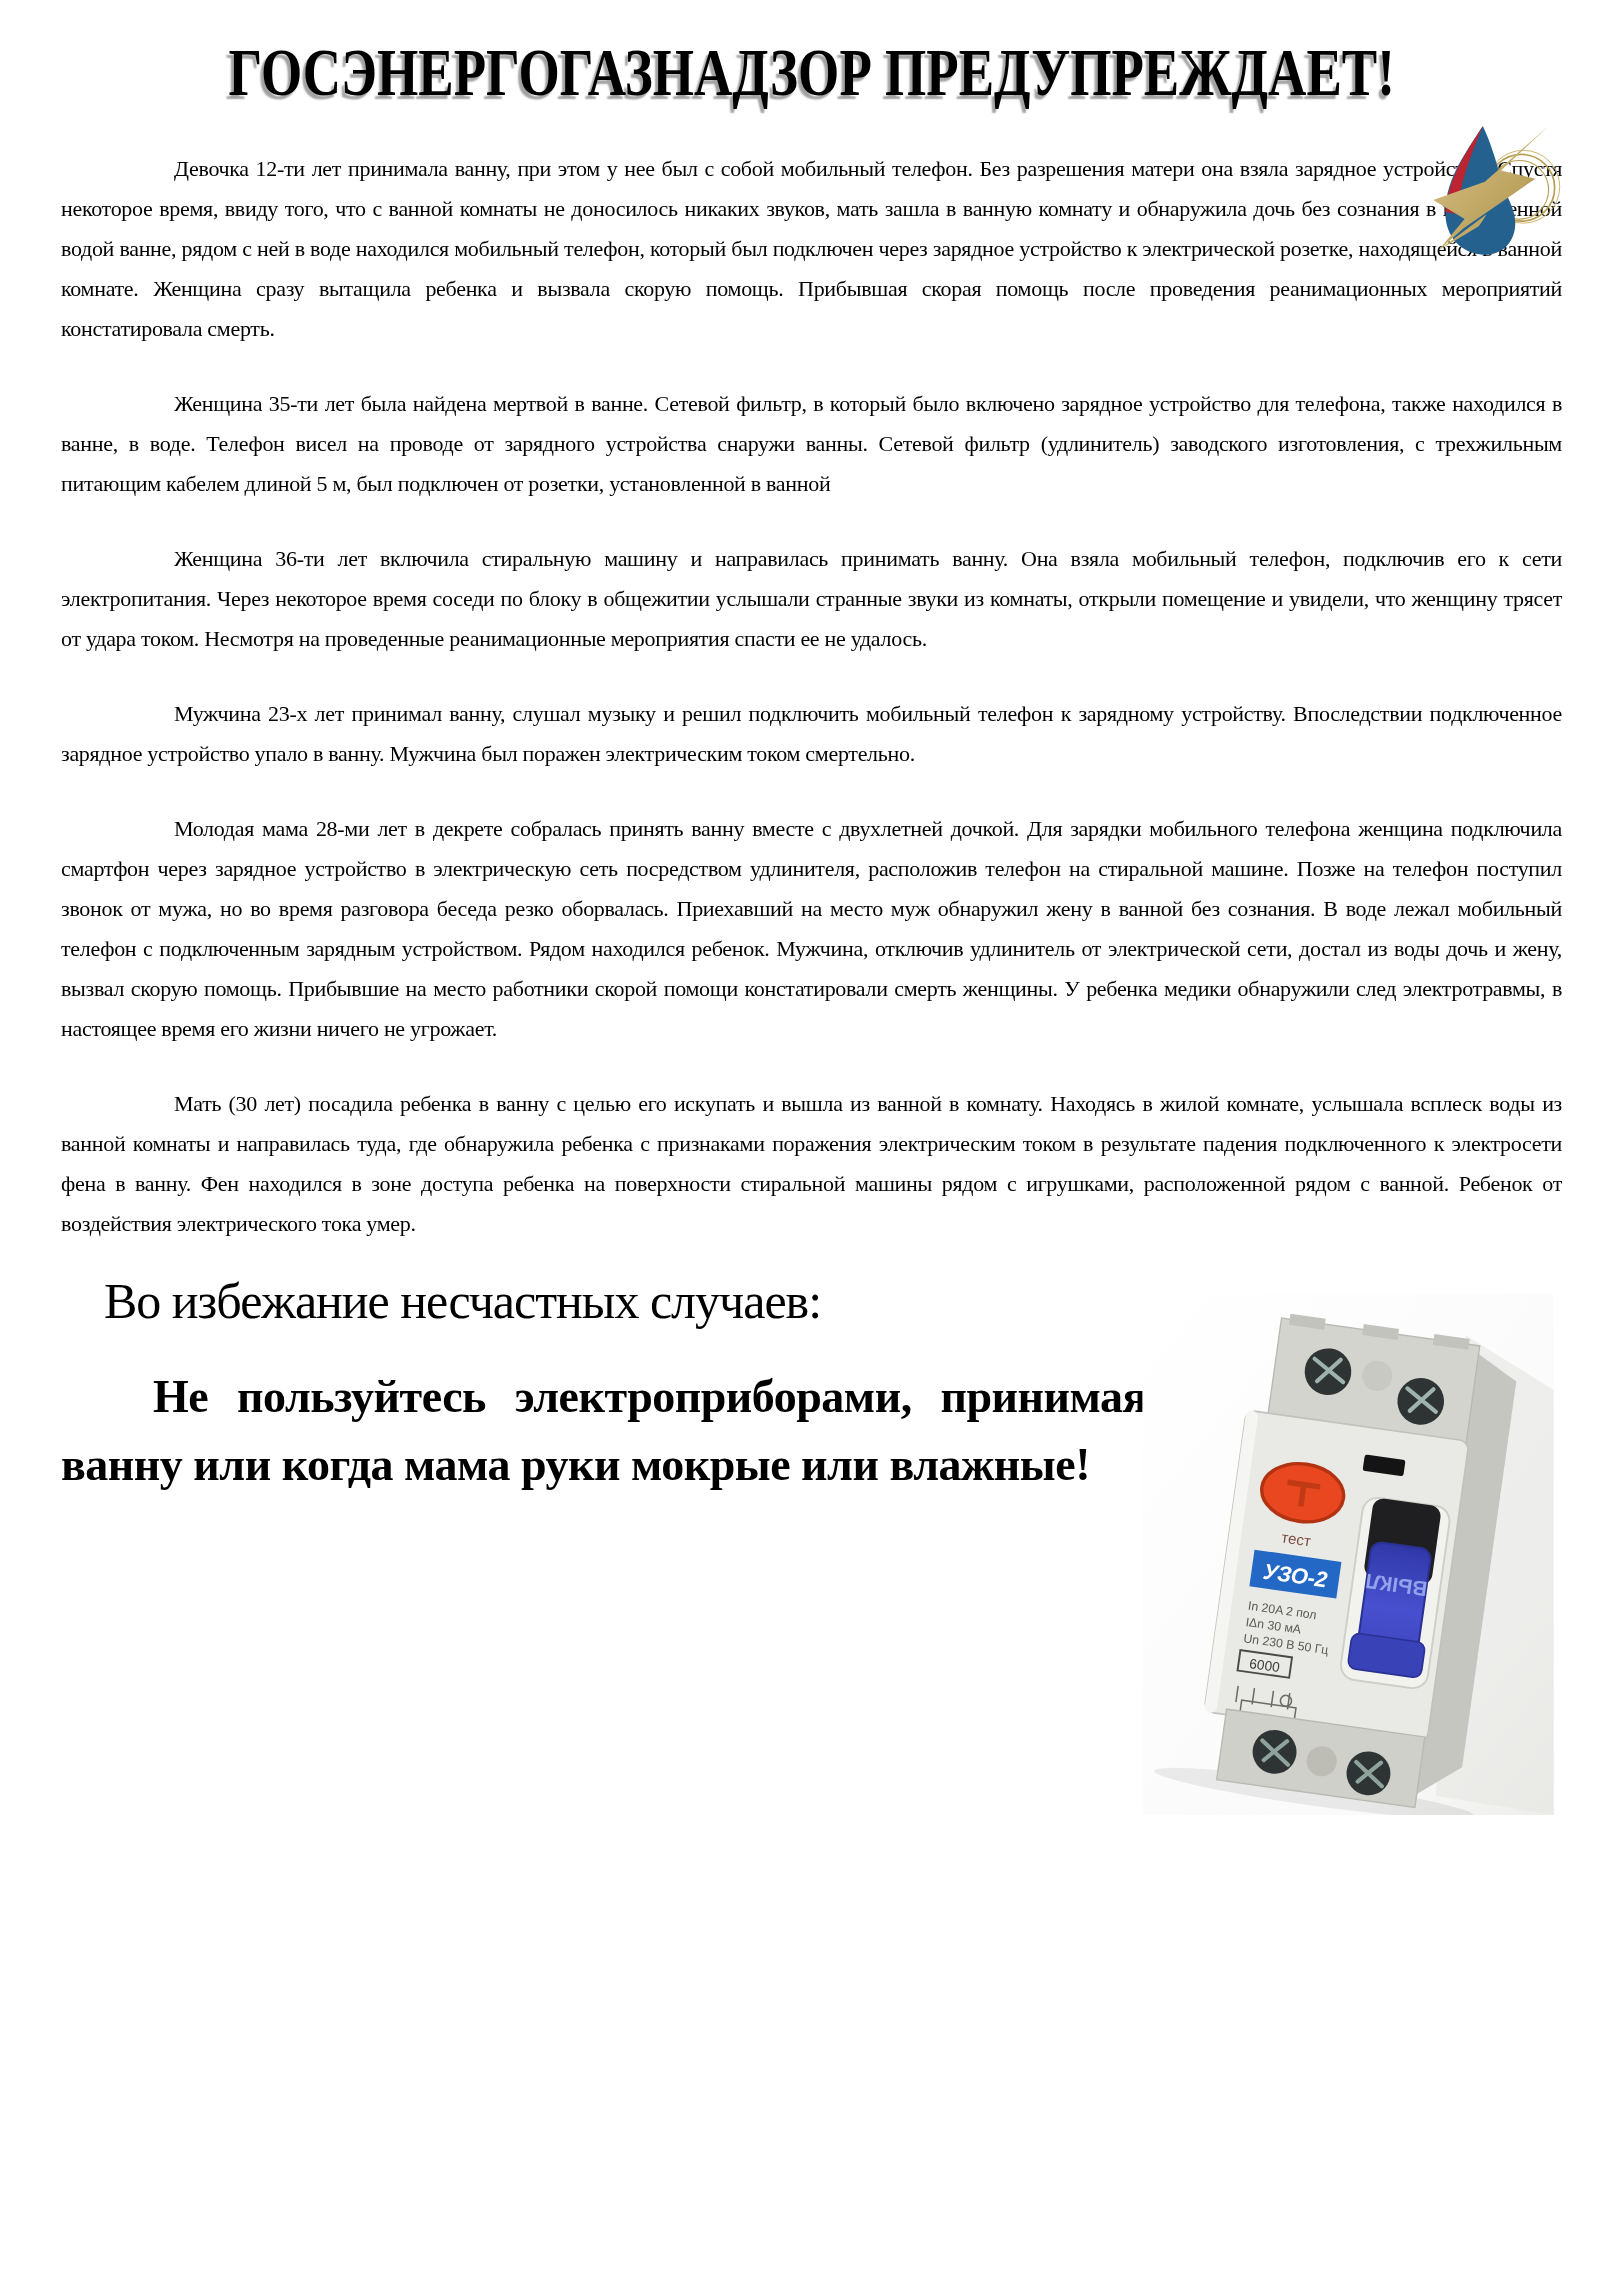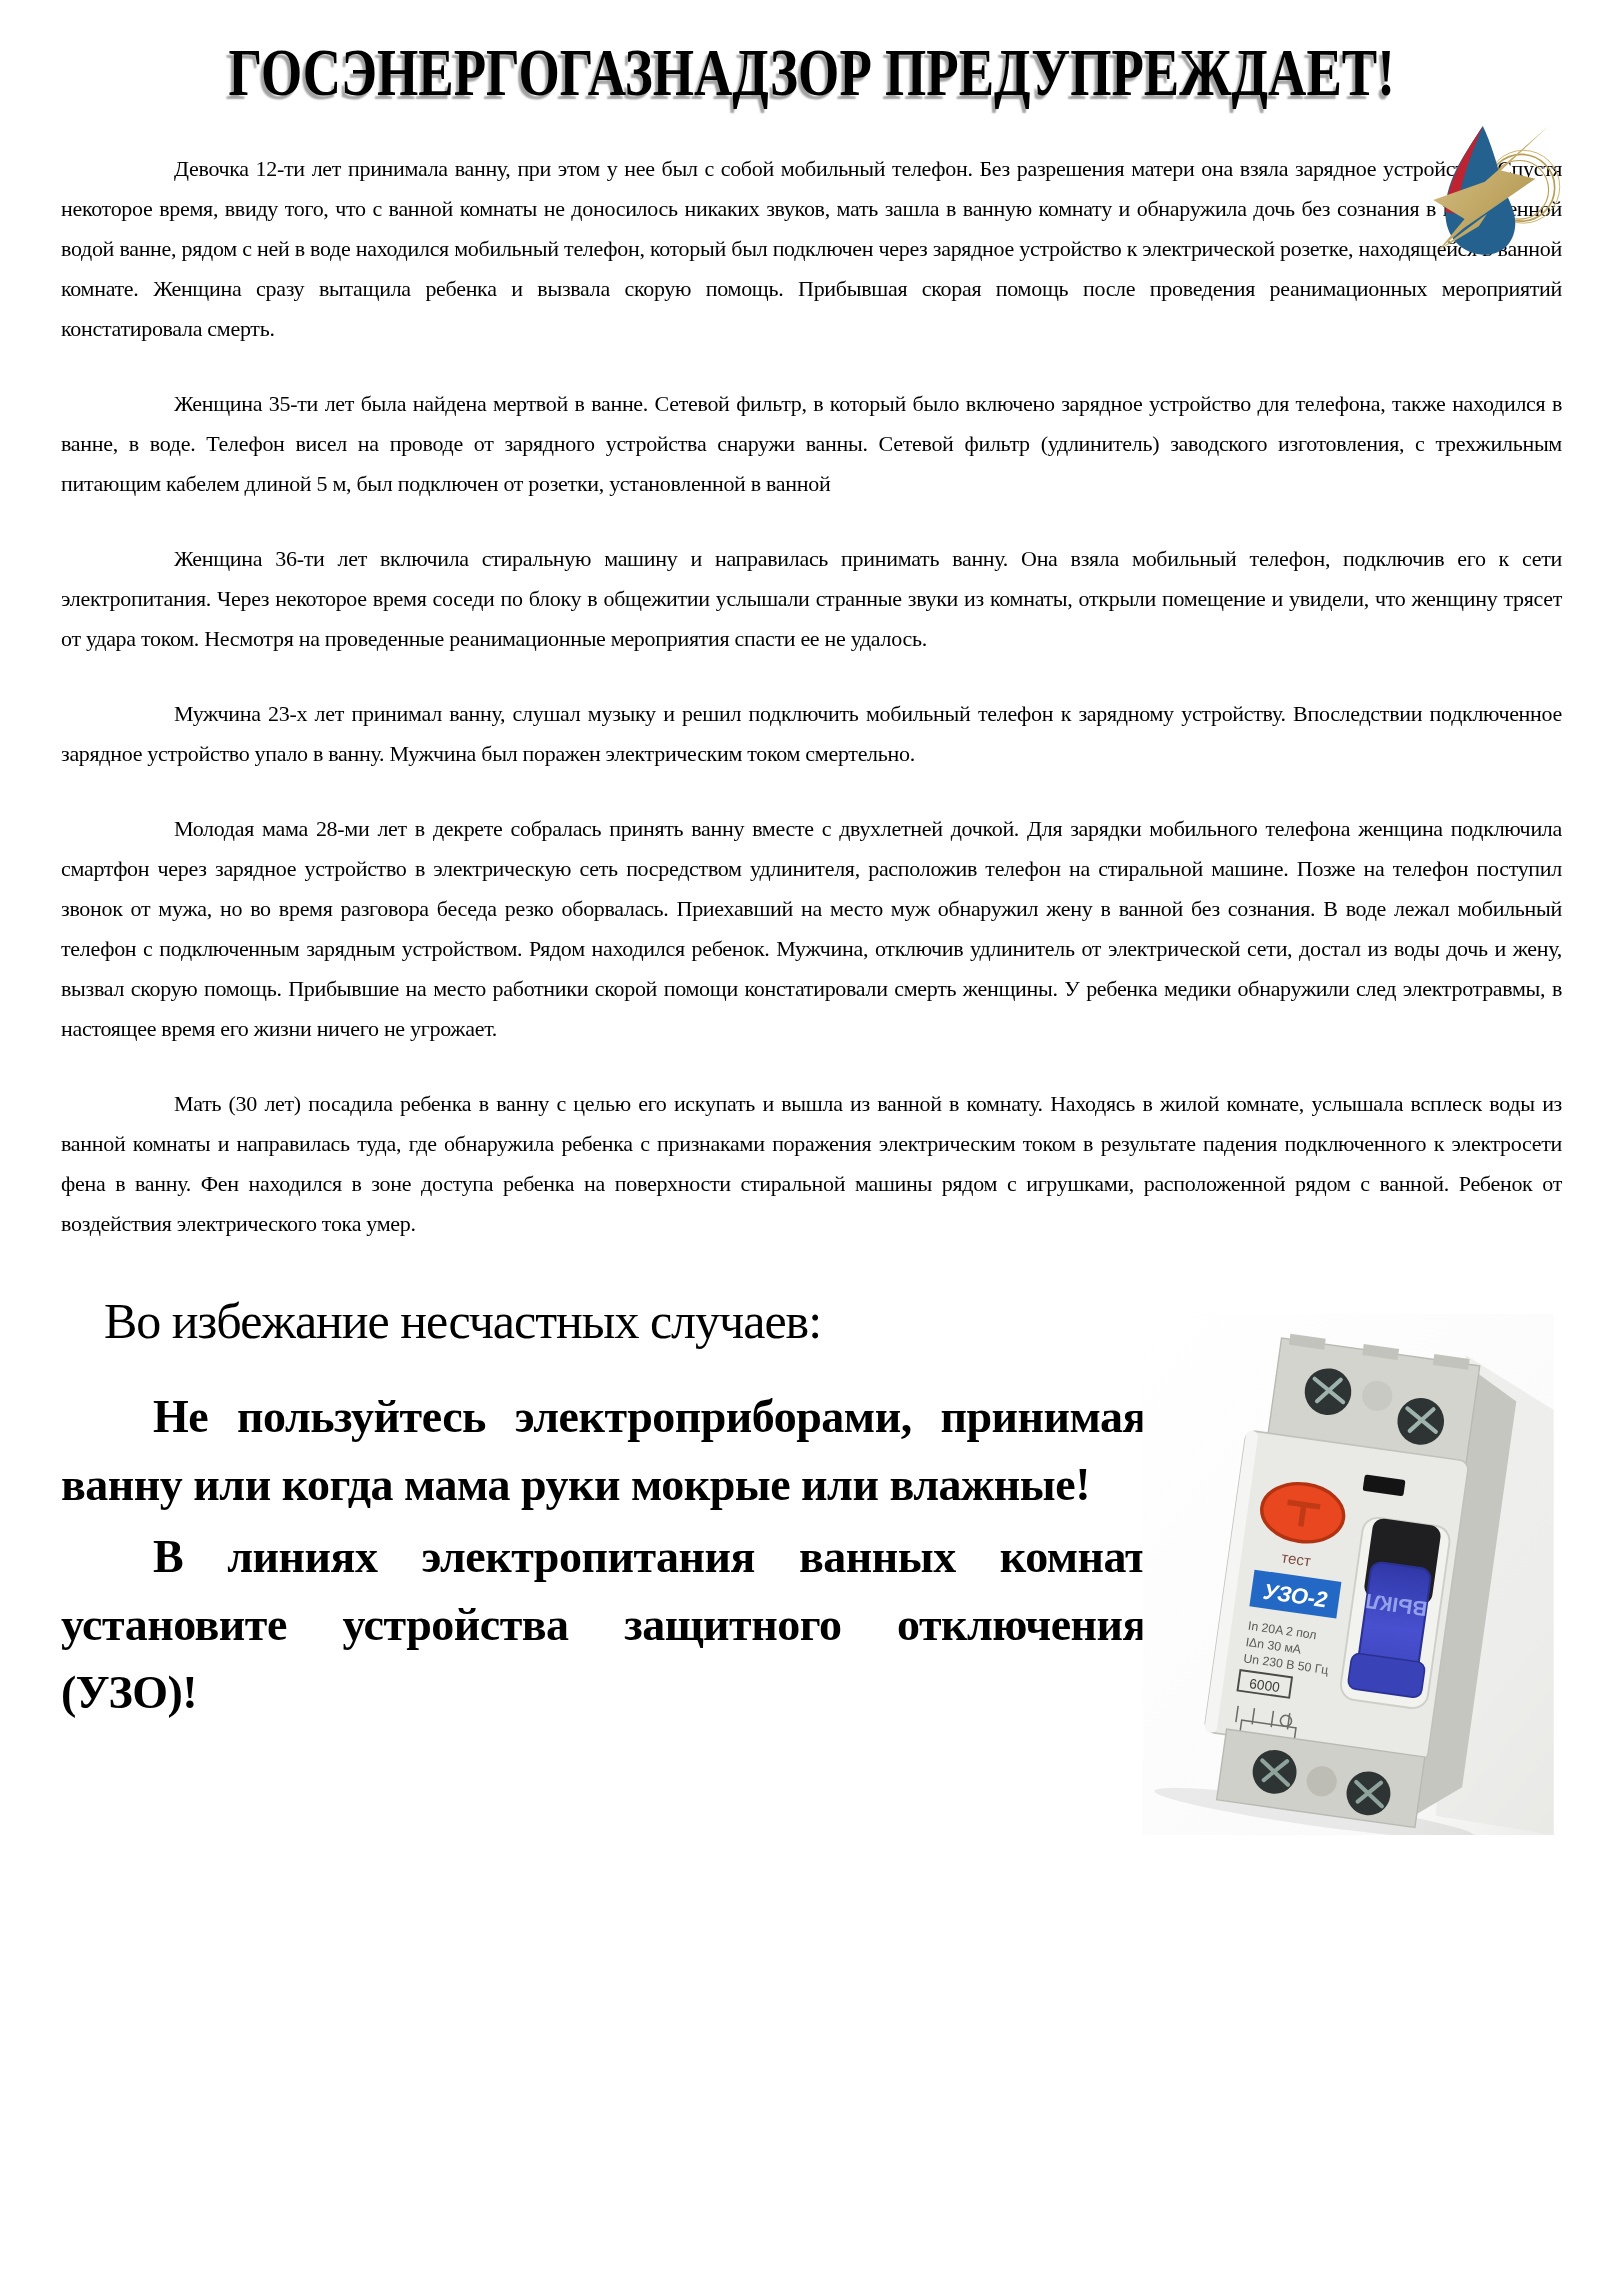--- a/index.html
+++ b/index.html
@@ -28,21 +28,21 @@
   .body-text { margin-top:37px; }
   .body-text p {
     font-size:22px; line-height:40px;
     text-align:justify; text-indent:113px;
     letter-spacing:-0.3px;
     margin-bottom:35px;
   }
   .body-text p:last-child { margin-bottom:0; }
 
   
-  .bottom-section { position:relative; margin-top:48px; }
+  .bottom-section { position:relative; margin-top:28px; }
   .avoid-heading {
     font-size:50px; font-weight:normal; letter-spacing:-1px;
     padding-left:43px; margin-bottom:33px;
   }
   .warning-col { width:1086px; }
   .warning-col p {
     font-size:46px; font-weight:bold; line-height:68px;
     text-align:justify; text-indent:92px; letter-spacing:-0.5px;
   }
   .warning-col p + p { margin-top:3.9px; }
@@ -91,21 +91,20 @@
     <p>Женщина 36-ти лет включила стиральную машину и направилась принимать ванну. Она взяла мобильный телефон, подключив его к сети электропитания. Через некоторое время соседи по блоку в общежитии услышали странные звуки из комнаты, открыли помещение и увидели, что женщину трясет от удара током. Несмотря на проведенные реанимационные мероприятия спасти ее не удалось.</p>
     <p>Мужчина 23-х лет принимал ванну, слушал музыку и решил подключить мобильный телефон к зарядному устройству. Впоследствии подключенное зарядное устройство упало в ванну. Мужчина был поражен электрическим током смертельно.</p>
     <p>Молодая мама 28-ми лет в декрете собралась принять ванну вместе с двухлетней дочкой. Для зарядки мобильного телефона женщина подключила смартфон через зарядное устройство в электрическую сеть посредством удлинителя, расположив телефон на стиральной машине. Позже на телефон поступил звонок от мужа, но во время разговора беседа резко оборвалась. Приехавший на место муж обнаружил жену в ванной без сознания. В воде лежал мобильный телефон с подключенным зарядным устройством. Рядом находился ребенок. Мужчина, отключив удлинитель от электрической сети, достал из воды дочь и жену, вызвал скорую помощь. Прибывшие на место работники скорой помощи констатировали смерть женщины. У ребенка медики обнаружили след электротравмы, в настоящее время его жизни ничего не угрожает.</p>
     <p>Мать (30 лет) посадила ребенка в ванну с целью его искупать и вышла из ванной в комнату. Находясь в жилой комнате, услышала всплеск воды из ванной комнаты и направилась туда, где обнаружила ребенка с признаками поражения электрическим током в результате падения подключенного к электросети фена в ванну. Фен находился в зоне доступа ребенка на поверхности стиральной машины рядом с игрушками, расположенной рядом с ванной. Ребенок от воздействия электрического тока умер.</p>
   </div>
 
   <div class="bottom-section">
     <div class="avoid-heading">Во избежание несчастных случаев:</div>
     <div class="warning-col">
       <p>Не пользуйтесь электроприборами, принимая ванну или когда мама руки мокрые или влажные!</p>
-      <p>В линиях электропитания ванных комнат установите устройства защитного отключения (УЗО)!</p>
     </div>
 
     <svg class="device-photo" viewBox="0 0 300 380">
       <defs>
         <linearGradient id="photoBg" x1="0" y1="0" x2="1" y2="1">
           <stop offset="0" stop-color="#ffffff"></stop>
           <stop offset="0.75" stop-color="#fafafa"></stop>
           <stop offset="1" stop-color="#ededeb"></stop>
         </linearGradient>
         <linearGradient id="leverGrad" x1="0" y1="0" x2="0" y2="1">

